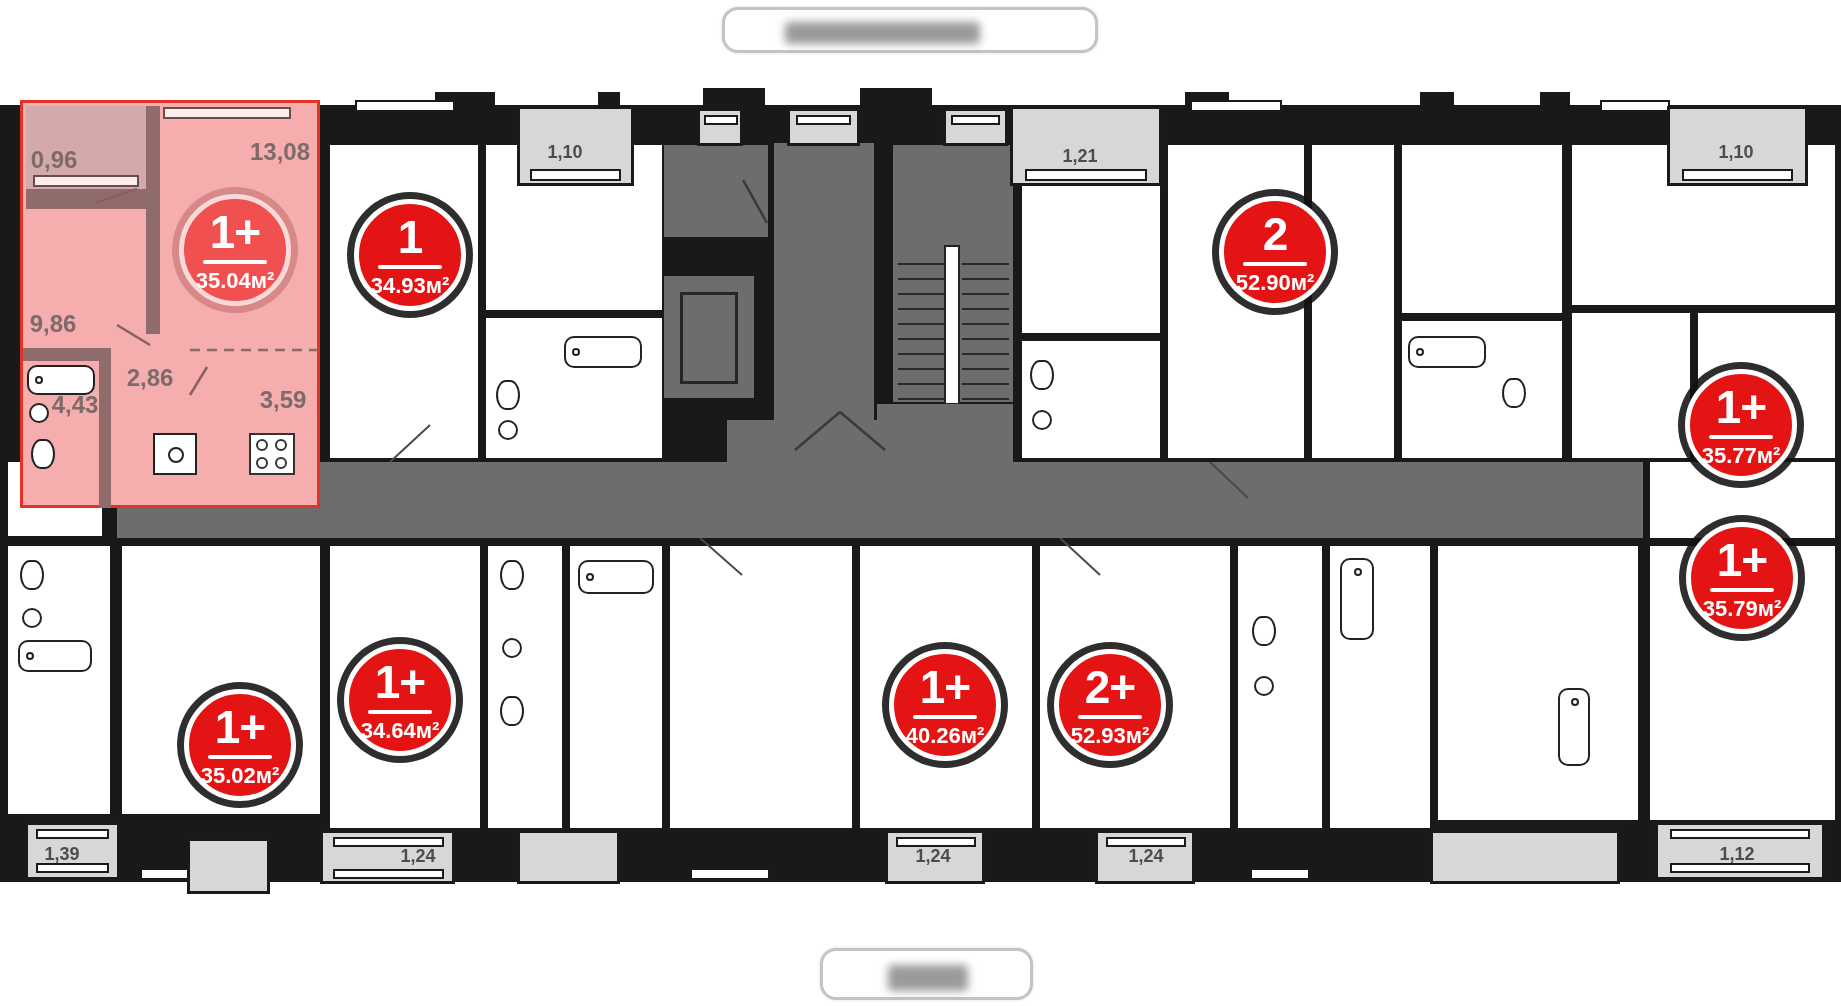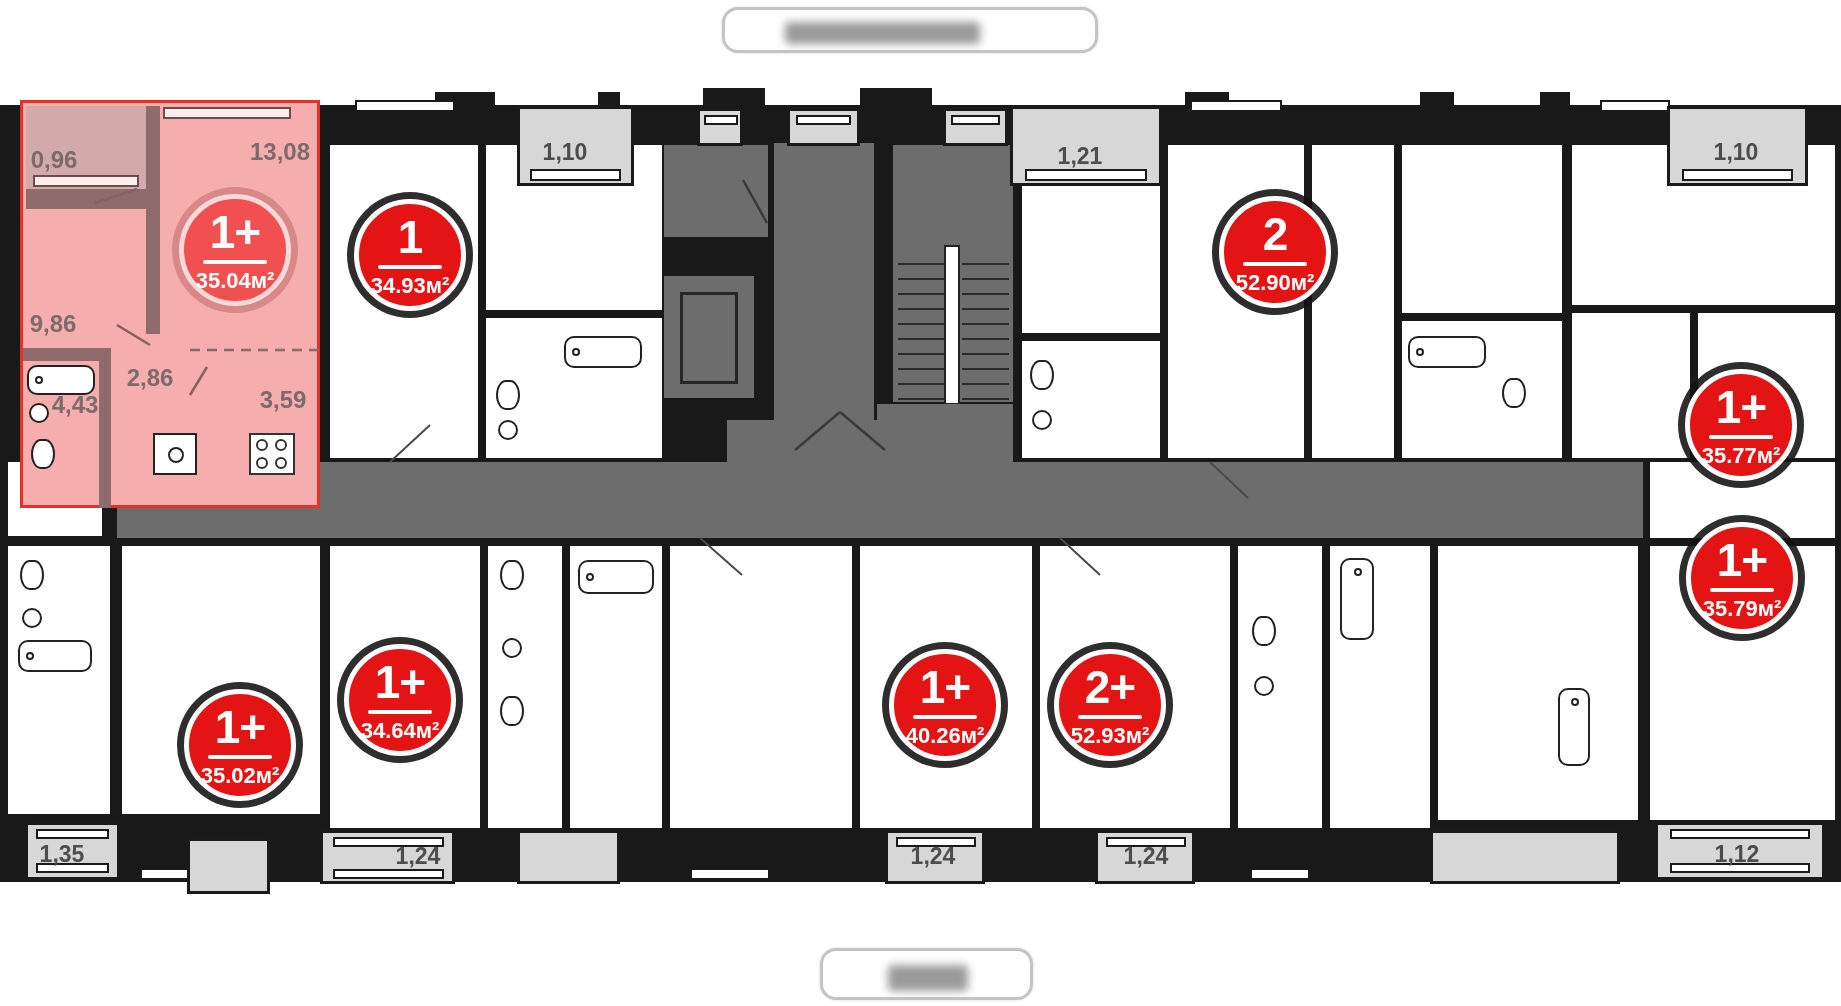--- a/index.html
+++ b/index.html
@@ -7,21 +7,21 @@
   #canvas{position:relative;width:1841px;height:1006px;background:#fff;overflow:hidden;
           font-family:"Liberation Sans","DejaVu Sans",sans-serif;}
   .abs{position:absolute;}
   .base{background:#191919;}
   .room{background:#ffffff;}
   .gray{background:#6d6d6d;}
   .balc{background:#d7d7d7;border:3px solid #1a1a1a;}
   .win{background:#ffffff;border:2px solid #1a1a1a;}
   .stub{background:#191919;}
   .mauve{background:#8f6b6b;}
-  .blab{color:#4d4d4d;font-weight:bold;font-size:23px;transform:translate(-50%,-50%);white-space:nowrap;}
+  .blab{color:#4d4d4d;font-weight:bold;font-size:18px;transform:translate(-50%,-50%);white-space:nowrap;}
   .dim{color:#7d6a6a;font-weight:bold;font-size:24px;transform:translate(-50%,-50%);white-space:nowrap;}
   .fixture{background:#fff;border:2px solid #222;}
   .tub{border-radius:10px;}
   .dot{border-radius:50%;background:#fff;border:2px solid #222;}
   .wc{border-radius:45%/55%;}
   .stove{background:#fff;border:2px solid #333;}
   .burner{position:absolute;width:12px;height:12px;border:2px solid #333;border-radius:50%;}
   .elevinner{border:3px solid #262626;}
   .stairs{background-image:repeating-linear-gradient(to bottom,transparent 0 13px,#2b2b2b 13px 15px);}
   .stringer{background:#fff;border:2px solid #222;}
@@ -196,21 +196,21 @@
   </div>
   <div class="abs balc" style="left:1430px;top:830px;width:190px;height:54px;z-index:7;"></div>
   <div class="abs balc" style="left:1655px;top:822px;width:170px;height:58px;z-index:7;">
     <div class="abs win" style="left:12px;top:4px;width:140px;height:10px;"></div>
     <div class="abs win" style="left:12px;top:38px;width:140px;height:10px;"></div>
   </div>
 
   <div class="abs blab" style="left:565px;top:152px;z-index:30;">1,10</div>
   <div class="abs blab" style="left:1080px;top:156px;z-index:30;">1,21</div>
   <div class="abs blab" style="left:1736px;top:152px;z-index:30;">1,10</div>
-  <div class="abs blab" style="left:62px;top:854px;z-index:30;">1,35</div>
+  <div class="abs blab" style="left:62px;top:854px;z-index:30;">1,39</div>
   <div class="abs blab" style="left:418px;top:856px;z-index:30;">1,24</div>
   <div class="abs blab" style="left:933px;top:856px;z-index:30;">1,24</div>
   <div class="abs blab" style="left:1146px;top:856px;z-index:30;">1,24</div>
   <div class="abs blab" style="left:1737px;top:854px;z-index:30;">1,12</div>
 
   <div class="abs selapt" style="left:20px;top:100px;width:300px;height:408px;">
     <div class="abs pinkbalc" style="left:3px;top:3px;width:120px;height:86px;"></div>
     <div class="abs mauve" style="left:123px;top:3px;width:14px;height:228px;"></div>
     <div class="abs mauve" style="left:3px;top:86px;width:120px;height:20px;"></div>
     <div class="abs pinkwin" style="left:10px;top:72px;width:106px;height:12px;"></div>

